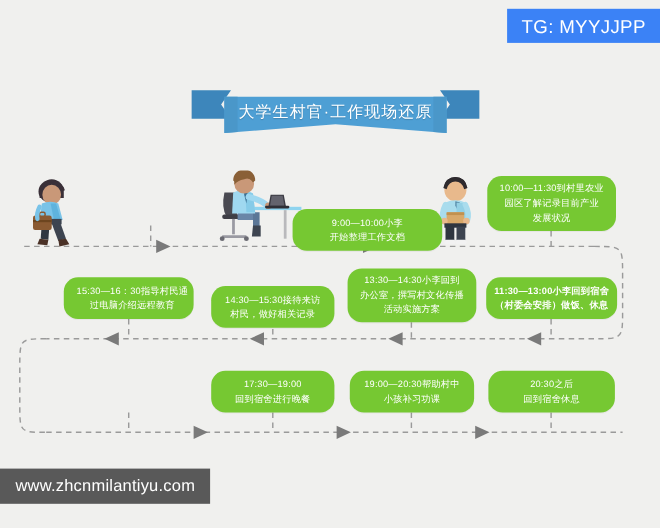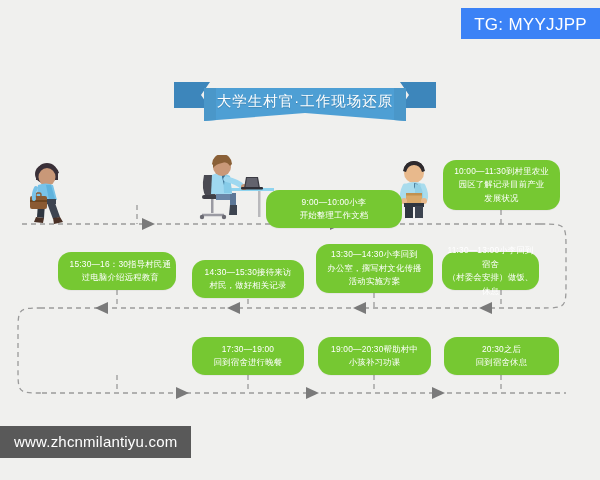--- a/index.html
+++ b/index.html
@@ -196,21 +196,21 @@
   <div class="card" style="left:266px;top:166px;width:136px;height:38px;margin-top:24px;">
     <span>9:00—10:00小李
 开始整理工作文档</span>
   </div>
   <div class="card" style="left:443px;top:160px;width:117px;height:50px;">
     <span>10:00—11:30到村里农业
 园区了解记录目前产业
 发展状况</span>
   </div>
 
-  <div class="card" style="left:442px;top:252px;width:97px;height:38px;">
+  <div class="card" style="left:442px;top:252px;width:119px;height:38px;font-weight:bold;">
     <span>11:30—13:00小李回到宿舍
 （村委会安排）做饭、休息</span>
   </div>
   <div class="card" style="left:316px;top:244px;width:117px;height:49px;">
     <span>13:30—14:30小李回到
 办公室，撰写村文化传播
 活动实施方案</span>
   </div>
   <div class="card" style="left:192px;top:260px;width:112px;height:38px;">
     <span>14:30—15:30接待来访

